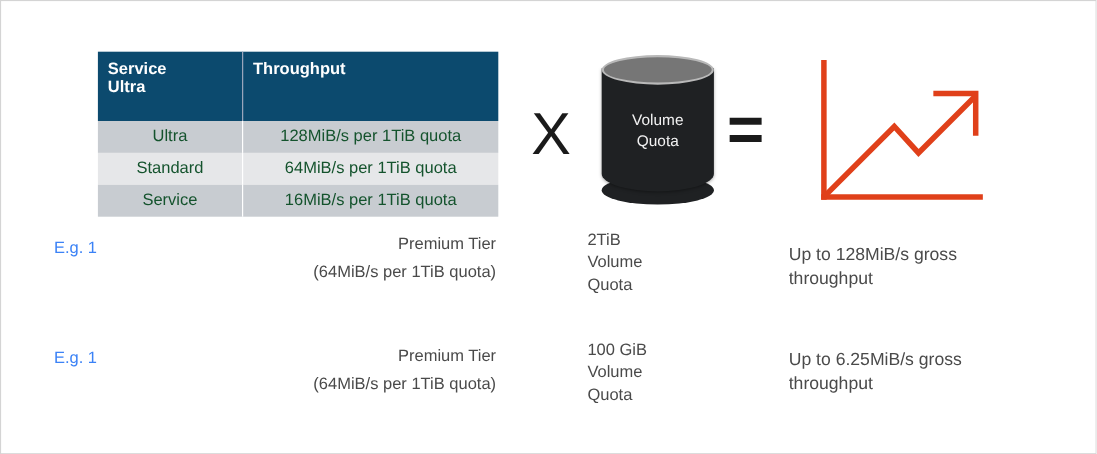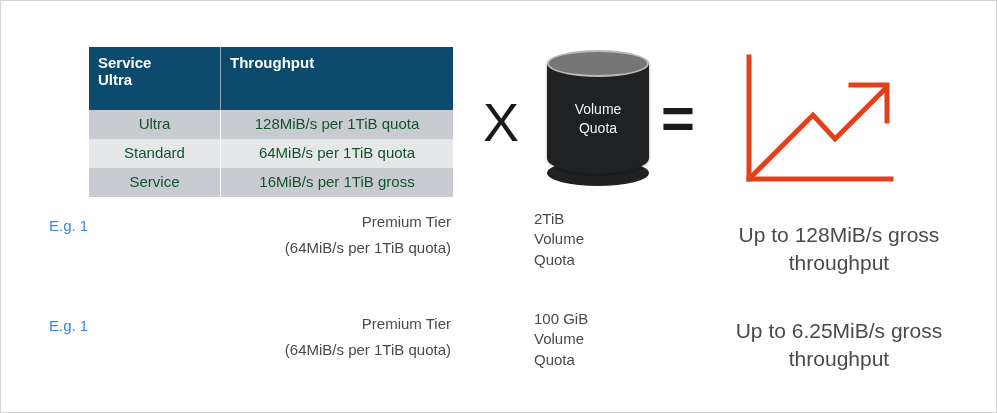--- a/index.html
+++ b/index.html
@@ -167,22 +167,21 @@
     text-align: left;
     font-size: 15px;
     color: #4a4a4a;
     line-height: 1.35;
   }
   .eg-result {
     position: absolute;
     left: 716px;
     top: 12px;
     width: 244px;
-    text-align: center;
-    font-size: 21px;
+    font-size: 16px;
     color: #4a4a4a;
     line-height: 1.35;
   }
   .eg-row-2 .eg-result { top: 8px; }
   .eg-row-2 .eg-tier { top: 2px; }
 </style>
 </head>
 <body>
 
 <div class="canvas">
@@ -201,21 +200,21 @@
       <tr class="row-odd">
         <td>Ultra</td>
         <td>128MiB/s per 1TiB quota</td>
       </tr>
       <tr class="row-even">
         <td>Standard</td>
         <td>64MiB/s per 1TiB quota</td>
       </tr>
       <tr class="row-odd">
         <td>Service</td>
-        <td>16MiB/s per 1TiB gross</td>
+        <td>16MiB/s per 1TiB quota</td>
       </tr>
     </tbody>
   </table>
 
   <div class="op op-times">X</div>
 
   <div class="cylinder">
     <div class="cyl-bottom"></div>
     <div class="cyl-body"></div>
     <div class="cyl-top"></div>

